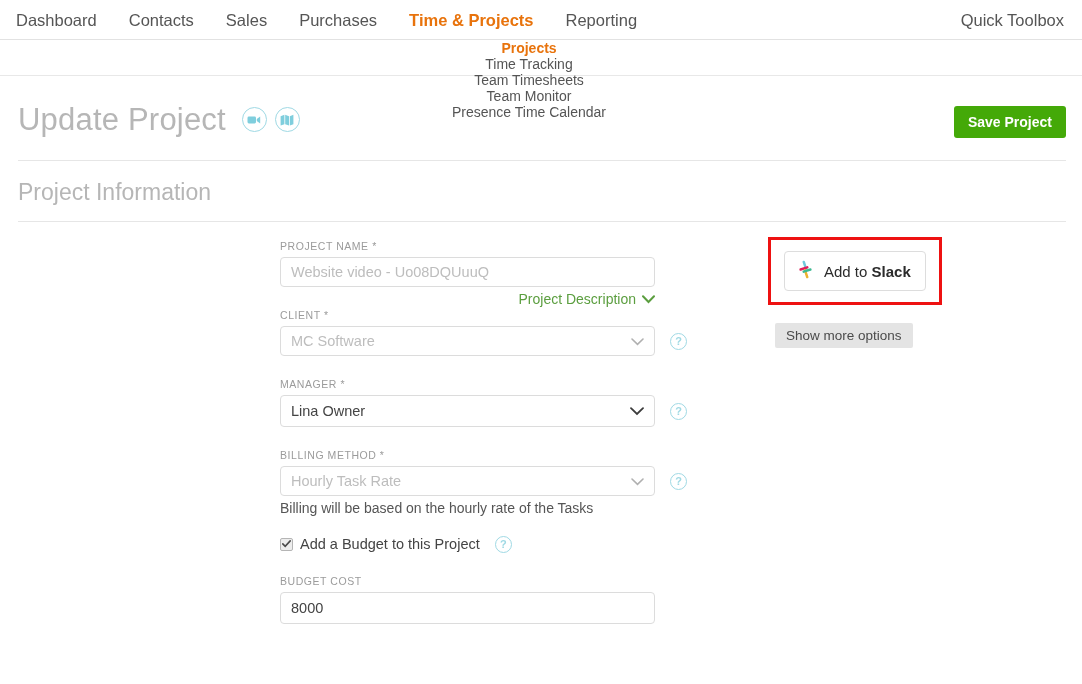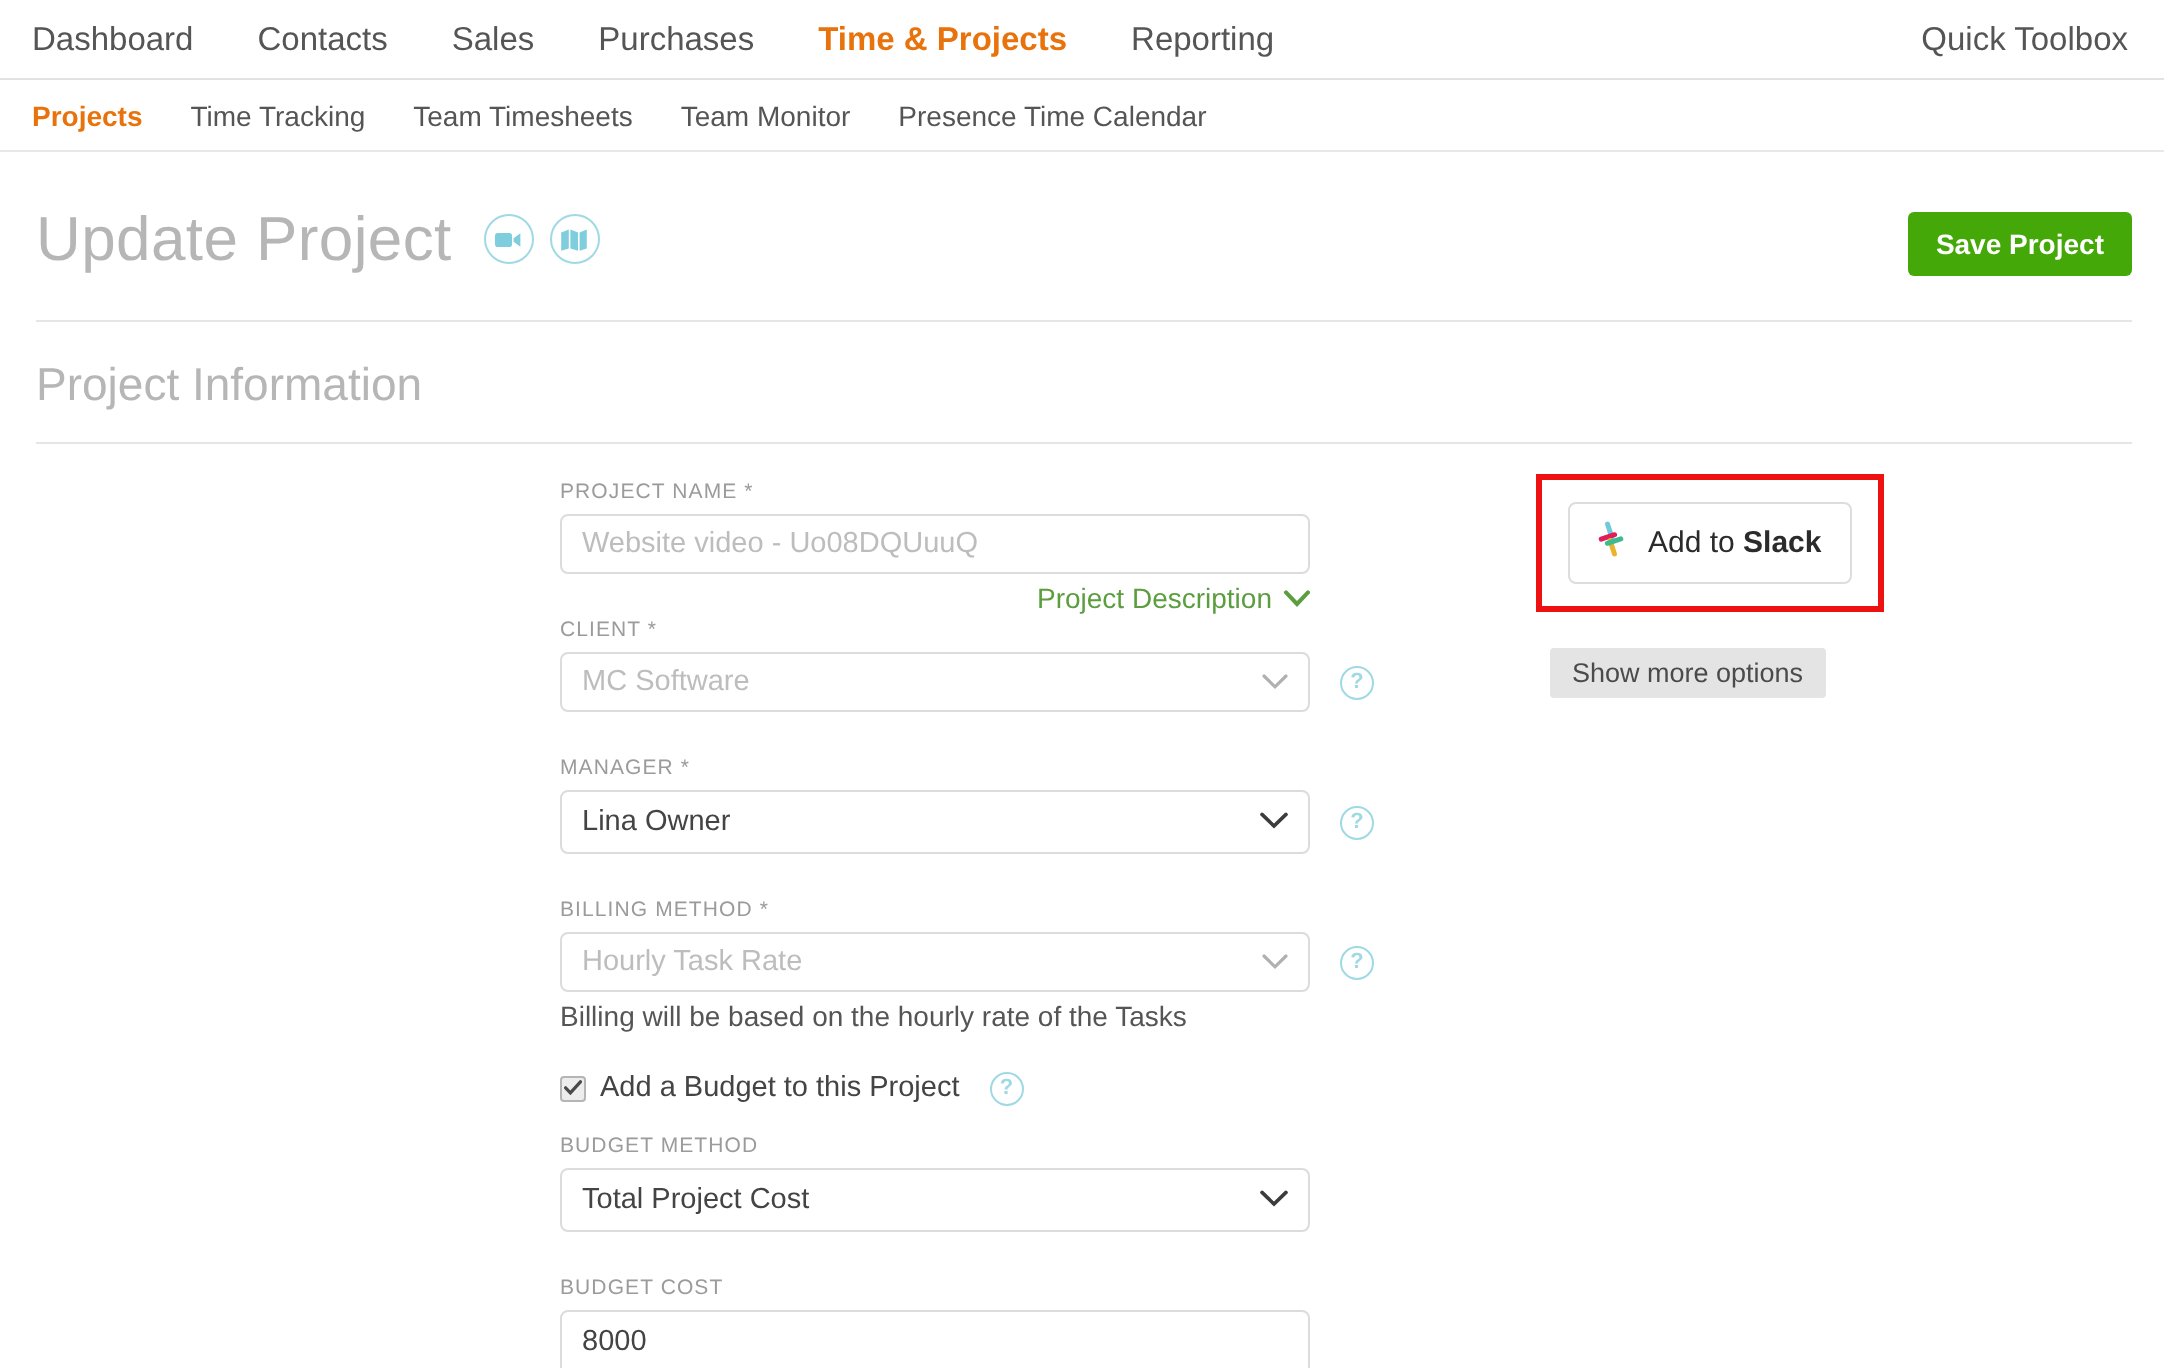--- a/index.html
+++ b/index.html
@@ -44,20 +44,21 @@
     padding-right: 4px;
   }
 
   
   .subnav {
     height: 36px;
     display: flex;
     align-items: center;
     padding: 0 16px;
     border-bottom: 1px solid #e8e8e8;
+    flex-direction: column;
   }
   .subnav-item {
     font-size: 14px;
     color: #555;
     margin-right: 24px;
     white-space: nowrap;
     cursor: pointer;
   }
   .subnav-item.active { color: #e8730c; font-weight: bold; }
 
@@ -361,31 +362,20 @@
   <div class="checkrow" style="margin-top:20px;">
     <span class="cbox">
       <svg width="9" height="8" viewBox="0 0 9 8" aria-hidden="true">
         <path d="M0.8 3.9 L3.2 6.4 L8.2 0.9" stroke="#4a4a4a" stroke-width="1.6" fill="none" stroke-linecap="round"></path>
       </svg>
     </span>
     <span>Add a Budget to this Project</span>
     <span class="inline-help">?</span>
   </div>
 
-  <div class="field-row" style="margin-top:14px;">
-    <label class="flabel">BUDGET METHOD</label>
-    <div class="fctl tall text-dark">
-      <span>Total Project Cost</span>
-      <span class="chev">
-        <svg width="14" height="9" viewBox="0 0 14 9" aria-hidden="true">
-          <path d="M1 1.2 L7 7 L13 1.2" stroke="#3c3c3c" stroke-width="1.8" fill="none" stroke-linecap="round"></path>
-        </svg>
-      </span>
-    </div>
-  </div>
 
   <div class="field-row" style="margin-top:22px;">
     <label class="flabel">BUDGET COST</label>
     <div class="fctl tall text-dark">8000</div>
   </div>
 
 </div>
 
 <div class="right-panel">
   <div class="slack-highlight">

